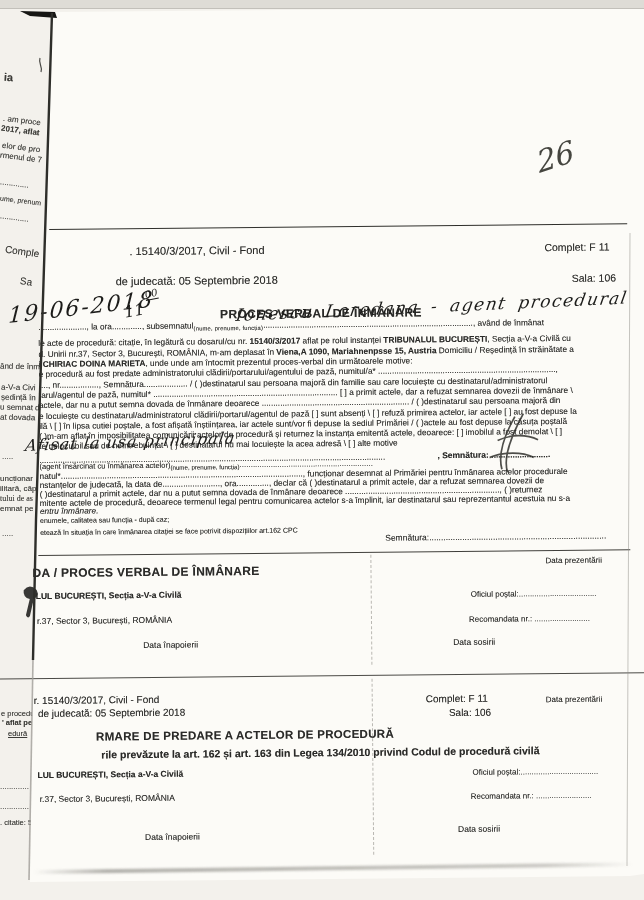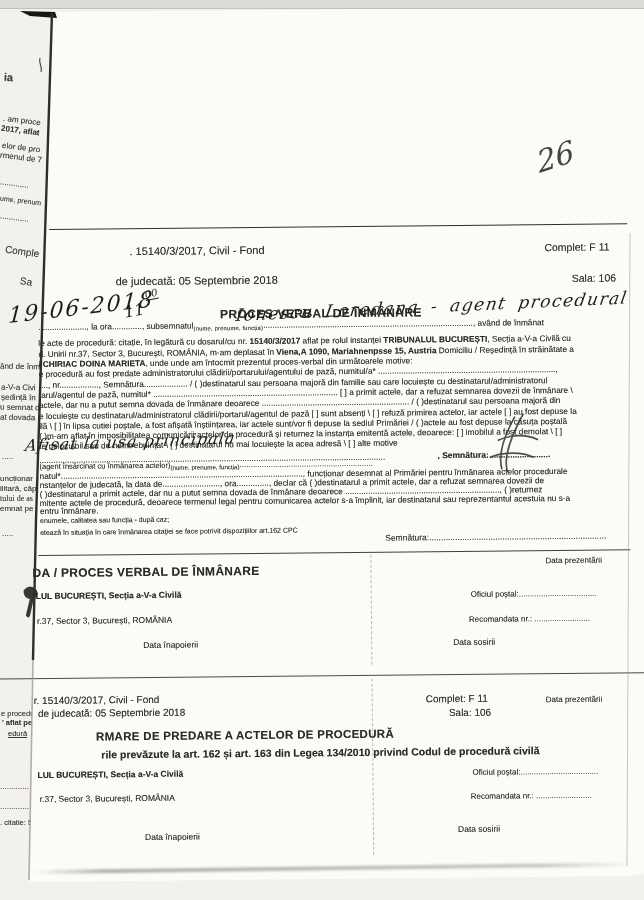--- a/index.html
+++ b/index.html
@@ -111,21 +111,21 @@
 
     <div class="t s83" style="left:40px;top:455px;width:398px;overflow:hidden;">......................................................................................................................................................</div>
     <div class="t s85 b" style="left:438px;top:454px;">, Semnătura: .........................</div>
     <div class="t s75 clipline" style="left:40px;top:462px;">
       <span>(agent însărcinat cu înmânarea actelor)</span><span class="s62" style="vertical-align:-2px;">(nume, prenume, funcția)</span><span class="s8">............................................................</span>
     </div>
     <div class="t s83 clipline" style="left:40px;top:471px;">natul*........................................................................................................., funcționar desemnat al Primăriei pentru înmânarea actelor procedurale</div>
     <div class="t s83 clipline" style="left:40px;top:480px;">nstanțelor de judecată, la data de........................., ora.............., declar că ( )destinatarul a primit actele, dar a refuzat semnarea dovezii de</div>
     <div class="t s83 clipline" style="left:40px;top:489px;">( )destinatarul a primit actele, dar nu a putut semna dovada de înmânare deoarece ..................................................................., ( )returnez</div>
     <div class="t s83 clipline" style="left:40px;top:498px;">mitente actele de procedură, deoarece termenul legal pentru comunicarea actelor s-a împlinit, iar destinatarul sau reprezentantul acestuia nu s-a</div>
-    <div class="t s83" style="left:40px;top:506px;">entru înmânare.</div>
+    <div class="t s83" style="left:40px;top:506px;font-style:italic;">entru înmânare.</div>
     <div class="t s7" style="left:40px;top:517px;">enumele, calitatea sau funcția - după caz;</div>
     <div class="t s7" style="left:40px;top:529px;">etează în situația în care înmânarea citației se face potrivit dispozițiilor art.162 CPC</div>
     <div class="t s85" style="left:385px;top:536px;">Semnătura:...........................................................................</div>
 
     <svg style="position:absolute;left:490px;top:414px;" width="60" height="70" viewBox="0 0 60 70">
       <g fill="none" stroke="#30302c" stroke-width="1.7" opacity=".85" transform="rotate(8 30 35)">
         <path d="M22 8 C14 28 10 48 16 62"></path>
         <path d="M30 4 C20 30 16 52 22 64"></path>
         <path d="M8 34 C20 26 36 24 48 28"></path>
         <path d="M2 52 C16 44 34 42 46 46"></path>

